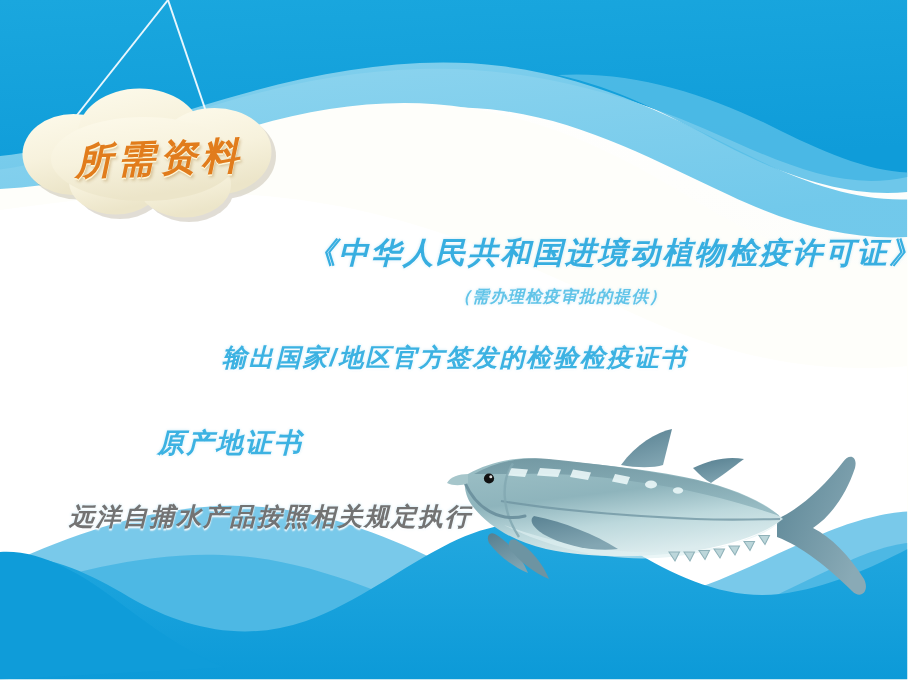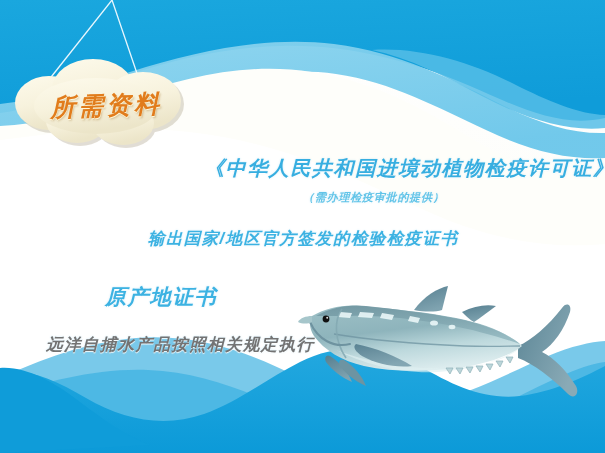--- a/index.html
+++ b/index.html
@@ -87,21 +87,21 @@
   #line-cert {
     left: 148px;
     top: 228px;
     font-size: 16.5px;
     letter-spacing: 1.4px;
     color: #3cb2e2;
   }
   #line-origin {
     left: 105px;
     top: 283px;
-    font-size: 21px;
+    font-size: 18px;
     letter-spacing: 1.4px;
     color: #3cb2e2;
   }
   #line-ocean {
     left: 46px;
     top: 334px;
     font-size: 16.5px;
     letter-spacing: 1.4px;
     color: #737373;
   }

